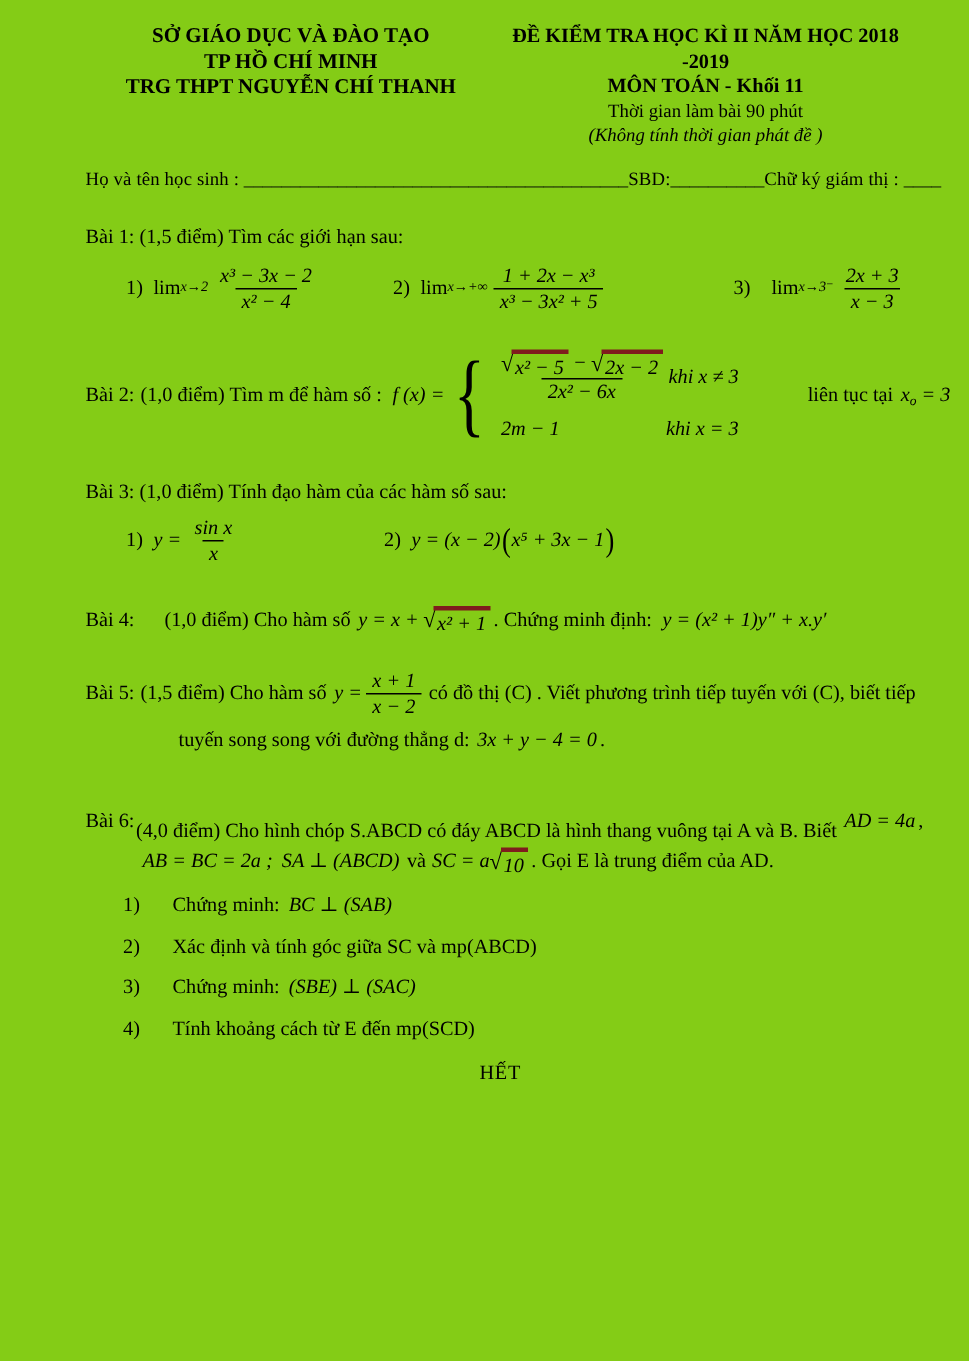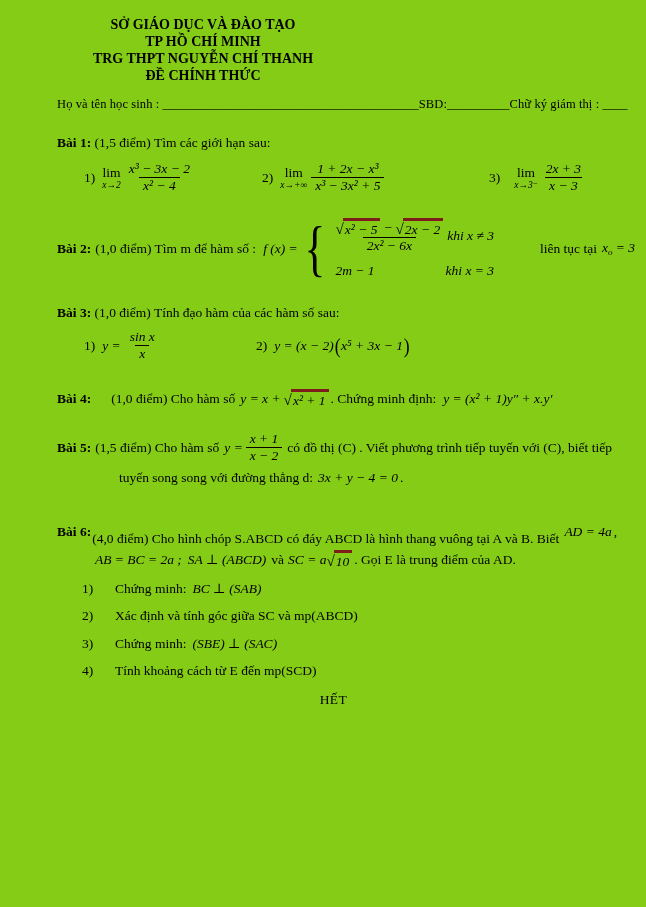--- a/index.html
+++ b/index.html
@@ -19,30 +19,30 @@
   .header-left { width:292px; text-align:center; font-weight:bold; font-size:14px; line-height:17px; }
   .header-right { width:298px; text-align:center; line-height:16.5px; }
   .hr-b { font-weight:bold; font-size:13.5px; }
   .hr-n { font-size:12.5px; }
   .hr-i { font-size:12.5px; font-style:italic; }
   
   .student-line { margin-top:13px; font-size:12.5px; white-space:nowrap; letter-spacing:0.1px; }
   .blank { letter-spacing:0; }
   
   .prob-head { margin-top:22px; line-height:17px; }
-  .blabel { font-weight:bold; }
+  .blabel { font-weight:normal; }
   .m { font-style:italic; }
   .row { display:flex; align-items:center; white-space:nowrap; }
   .row > * { flex:0 0 auto; }
   
   .frac { display:inline-flex; flex-direction:column; align-items:center; text-align:center; font-style:italic; vertical-align:middle; }
   .frac .num { padding:0 4px; line-height:16px; }
   .frac .den { border-top:1px solid #000; padding:0 4px; line-height:16px; }
   
-  .lim { display:inline-flex; flex-direction:column; align-items:center; vertical-align:middle; margin-right:4px; }
+  .lim { display:inline-flex; flex-direction:row; align-items:center; vertical-align:middle; margin-right:4px; }
   .lim .lim-word { line-height:14px; }
   .lim .lim-sub { font-size:9.5px; font-style:italic; line-height:10px; }
   
   .sqrt { display:inline-flex; align-items:stretch; font-style:italic; }
   .sqrt .sqrt-sign { font-style:normal; font-size:1.12em; line-height:1; align-self:flex-end; }
   .sqrt .sqrt-content { border-top:3px solid #7f1d1d; margin-left:-1px; padding:1px 3px 0 2px; line-height:15px; }
   
   .brace { font-size:62px; font-weight:400; line-height:0.85; display:inline-block; transform:scaleX(0.7); margin:0 0 0 2px; }
   .cases { display:inline-flex; flex-direction:column; width:300px; margin-left:2px; }
   .case-row { display:flex; align-items:center; }
@@ -66,21 +66,26 @@
 </head>
 <body>
 
 <div class="page">
 
   <div class="header">
     <div class="header-left">
       <div>SỞ GIÁO DỤC VÀ ĐÀO TẠO</div>
       <div>TP HỒ CHÍ MINH</div>
       <div>TRG THPT NGUYỄN CHÍ THANH</div>
-      <div>ĐỀ CHÍNH THỨC</div>
+    </div>
+    <div class="header-right">
+      <div class="hr-b">ĐỀ KIỂM TRA HỌC KÌ  II  NĂM  HỌC 2018 -2019</div>
+      <div class="hr-b">MÔN  TOÁN   -  Khối  11</div>
+      <div class="hr-n">Thời gian làm bài 90  phút</div>
+      <div class="hr-i">(Không tính thời gian phát đề )</div>
     </div>
   </div>
 
   <div class="student-line">
     <span>Họ và tên học sinh : </span><span class="blank">_________________________________________</span><span>SBD:</span><span class="blank">__________</span><span>Chữ ký giám thị : </span><span class="blank">____</span>
   </div>
 
   <div class="prob-head">
     <span class="blabel">Bài 1:</span>
     <span>(1,5 điểm) Tìm các giới hạn sau:</span>

